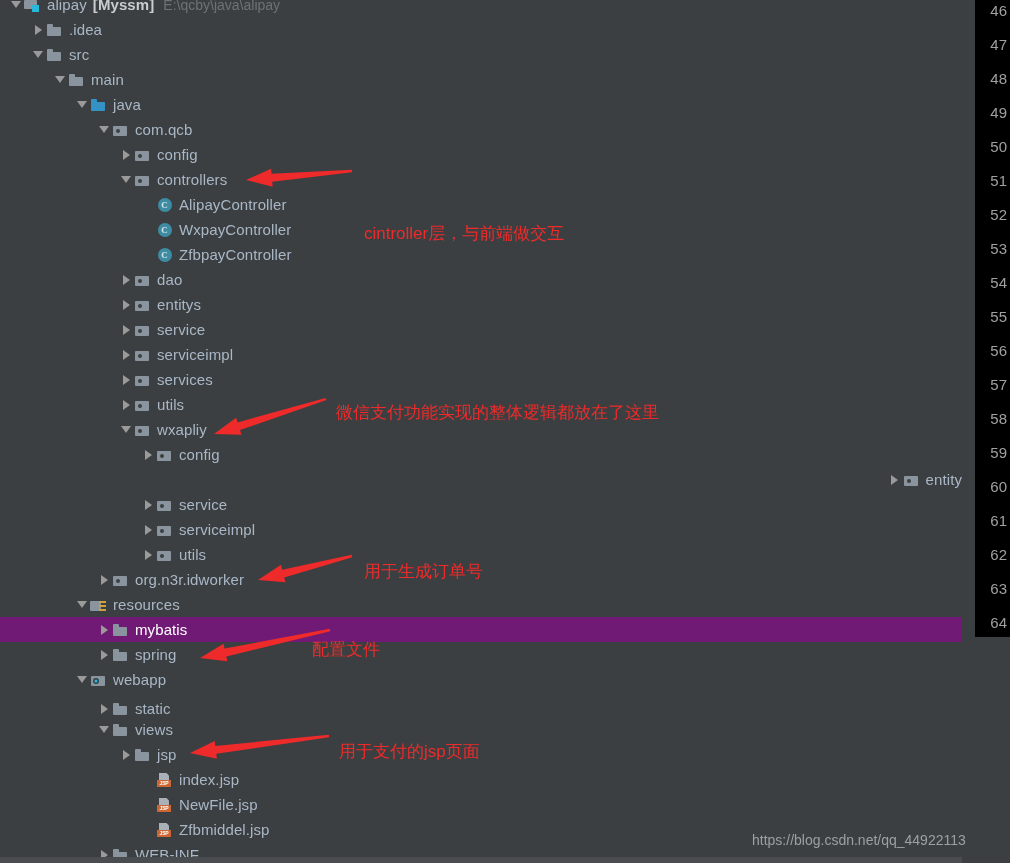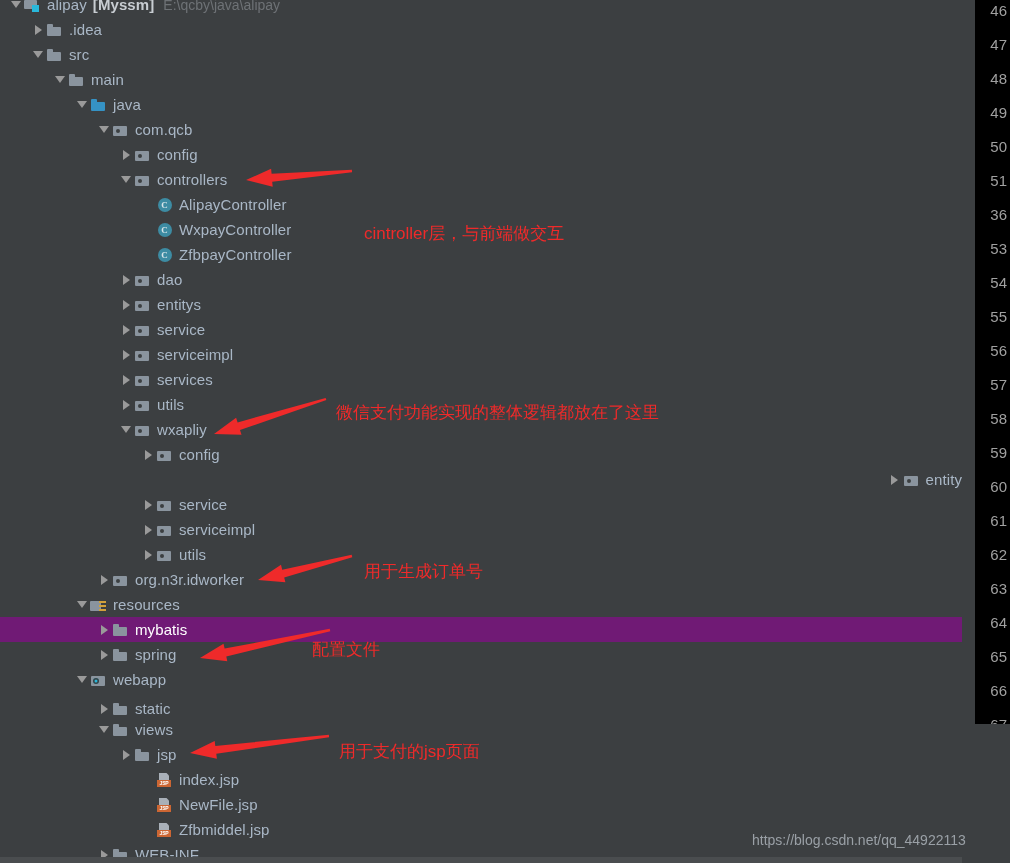--- a/index.html
+++ b/index.html
@@ -143,21 +143,21 @@
     white-space:nowrap;
   }
   .arrow{position:absolute;overflow:visible;pointer-events:none;}
 
   
   #scrollbar-track{
     position:absolute;left:962px;top:0;width:13px;height:863px;
     background:#3c3f41;
   }
   #gutter{
-    position:absolute;left:975px;top:0;width:35px;height:724px;
+    position:absolute;left:975px;top:0;width:35px;height:637px;
     background:#000000;overflow:hidden;
   }
   .lineno{
     position:absolute;right:3px;width:32px;text-align:right;
     font-size:15px;color:#a0a0a0;
     font-family:"Liberation Sans","DejaVu Sans",sans-serif;
   }
   .lineno.hl{color:#6897bb;}
 
   
@@ -487,21 +487,21 @@
     
   </div>
 
   <div id="gutter">
       <div class="lineno" style="top: 2px;">46</div>
       <div class="lineno" style="top: 36px;">47</div>
       <div class="lineno" style="top: 70px;">48</div>
       <div class="lineno" style="top: 104px;">49</div>
       <div class="lineno" style="top: 138px;">50</div>
       <div class="lineno" style="top: 172px;">51</div>
-      <div class="lineno" style="top: 206px;">36</div>
+      <div class="lineno" style="top: 206px;">52</div>
       <div class="lineno" style="top: 240px;">53</div>
       <div class="lineno" style="top: 274px;">54</div>
       <div class="lineno" style="top: 308px;">55</div>
       <div class="lineno" style="top: 342px;">56</div>
       <div class="lineno" style="top: 376px;">57</div>
       <div class="lineno" style="top: 410px;">58</div>
       <div class="lineno" style="top: 444px;">59</div>
       <div class="lineno" style="top: 478px;">60</div>
       <div class="lineno" style="top: 512px;">61</div>
       <div class="lineno" style="top: 546px;">62</div>

